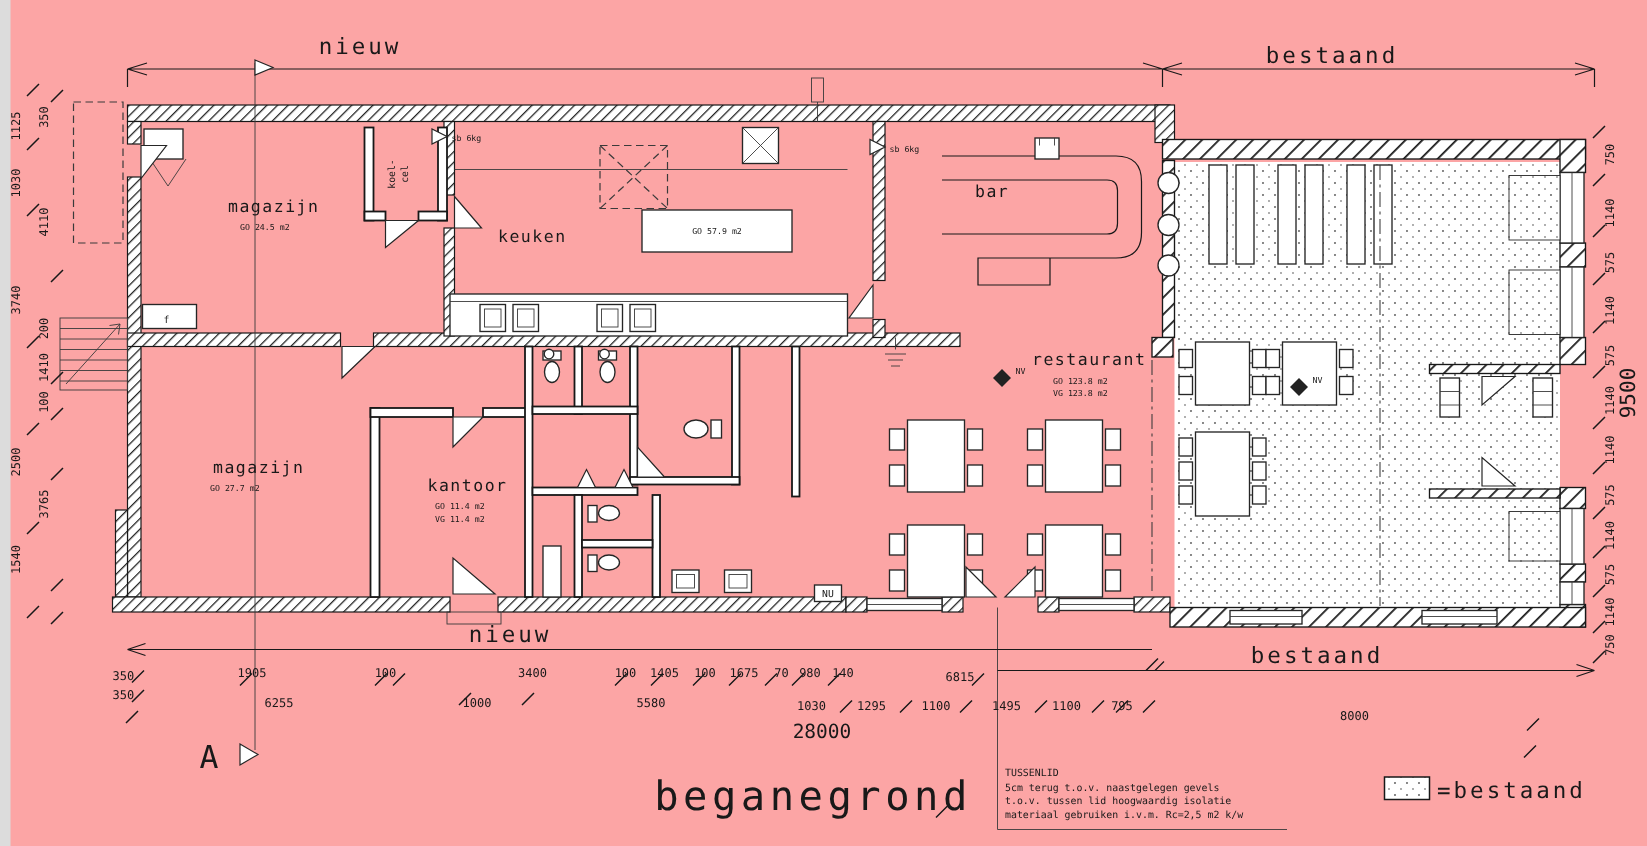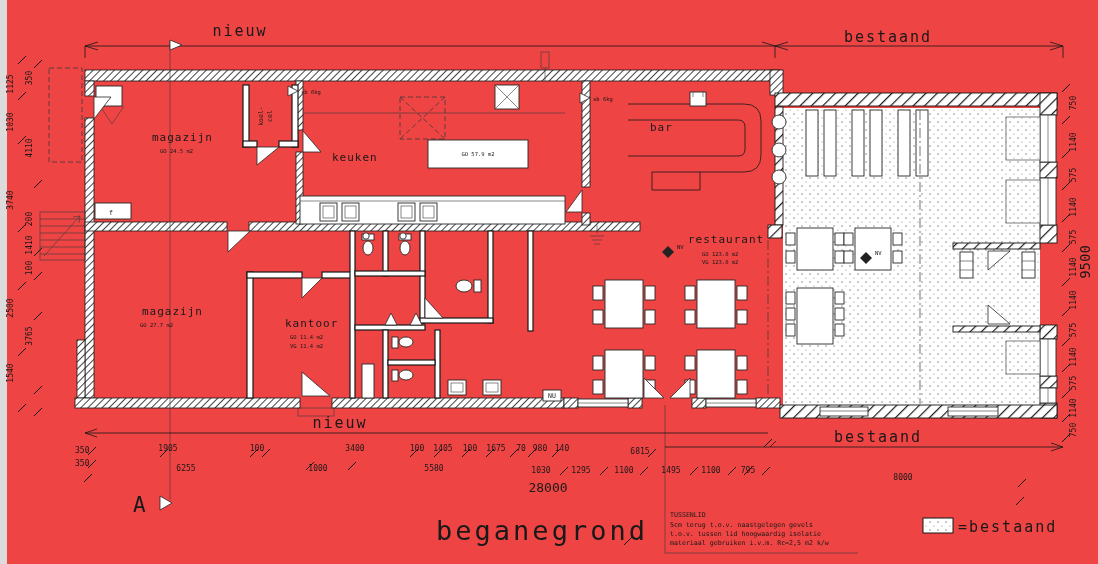--- a/index.html
+++ b/index.html
@@ -1,16 +1,16 @@
 <!DOCTYPE html>
 <html><head>
 <meta charset="utf-8">
 <style>
   html,body{margin:0;padding:0;background:#fff;}
-  .sheet{position:relative;width:1098px;height:564px;background:#ef4444;overflow:hidden;}
+  .sheet{position:relative;width:1098px;height:564px;background:#fca5a5;overflow:hidden;}
   svg text{font-family:"DejaVu Sans Mono","Liberation Mono",monospace;fill:#191919;}
   .tl{font-size:15px;letter-spacing:2px;}
   .trm{font-size:11px;letter-spacing:1px;}
   .ta{font-size:6.5px;}
   .td{font-size:8px;}
   .tbig{font-size:13px;}
   .t9500{font-size:14px;}
   .cap{font-size:27px;letter-spacing:3px;}
   .secA{font-size:21px;}
   .tiny{font-size:5.5px;}

